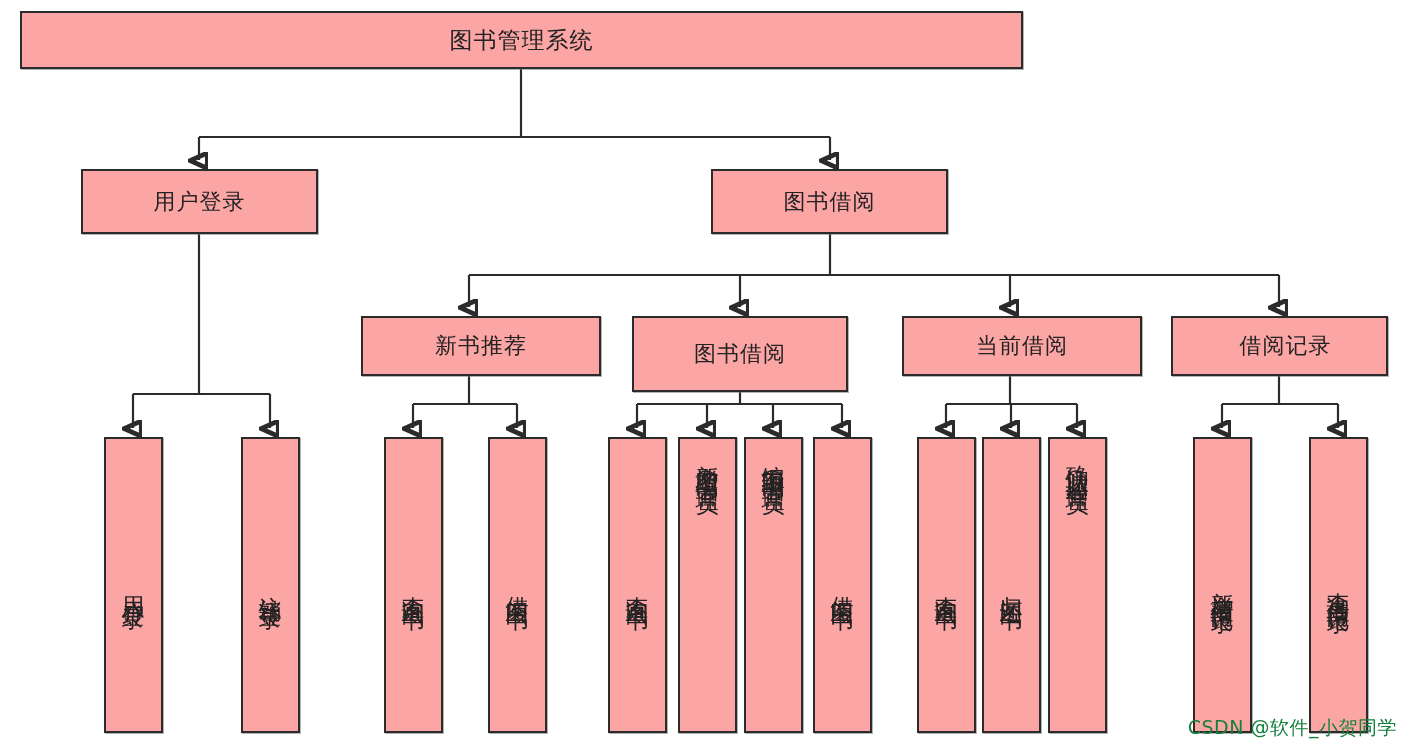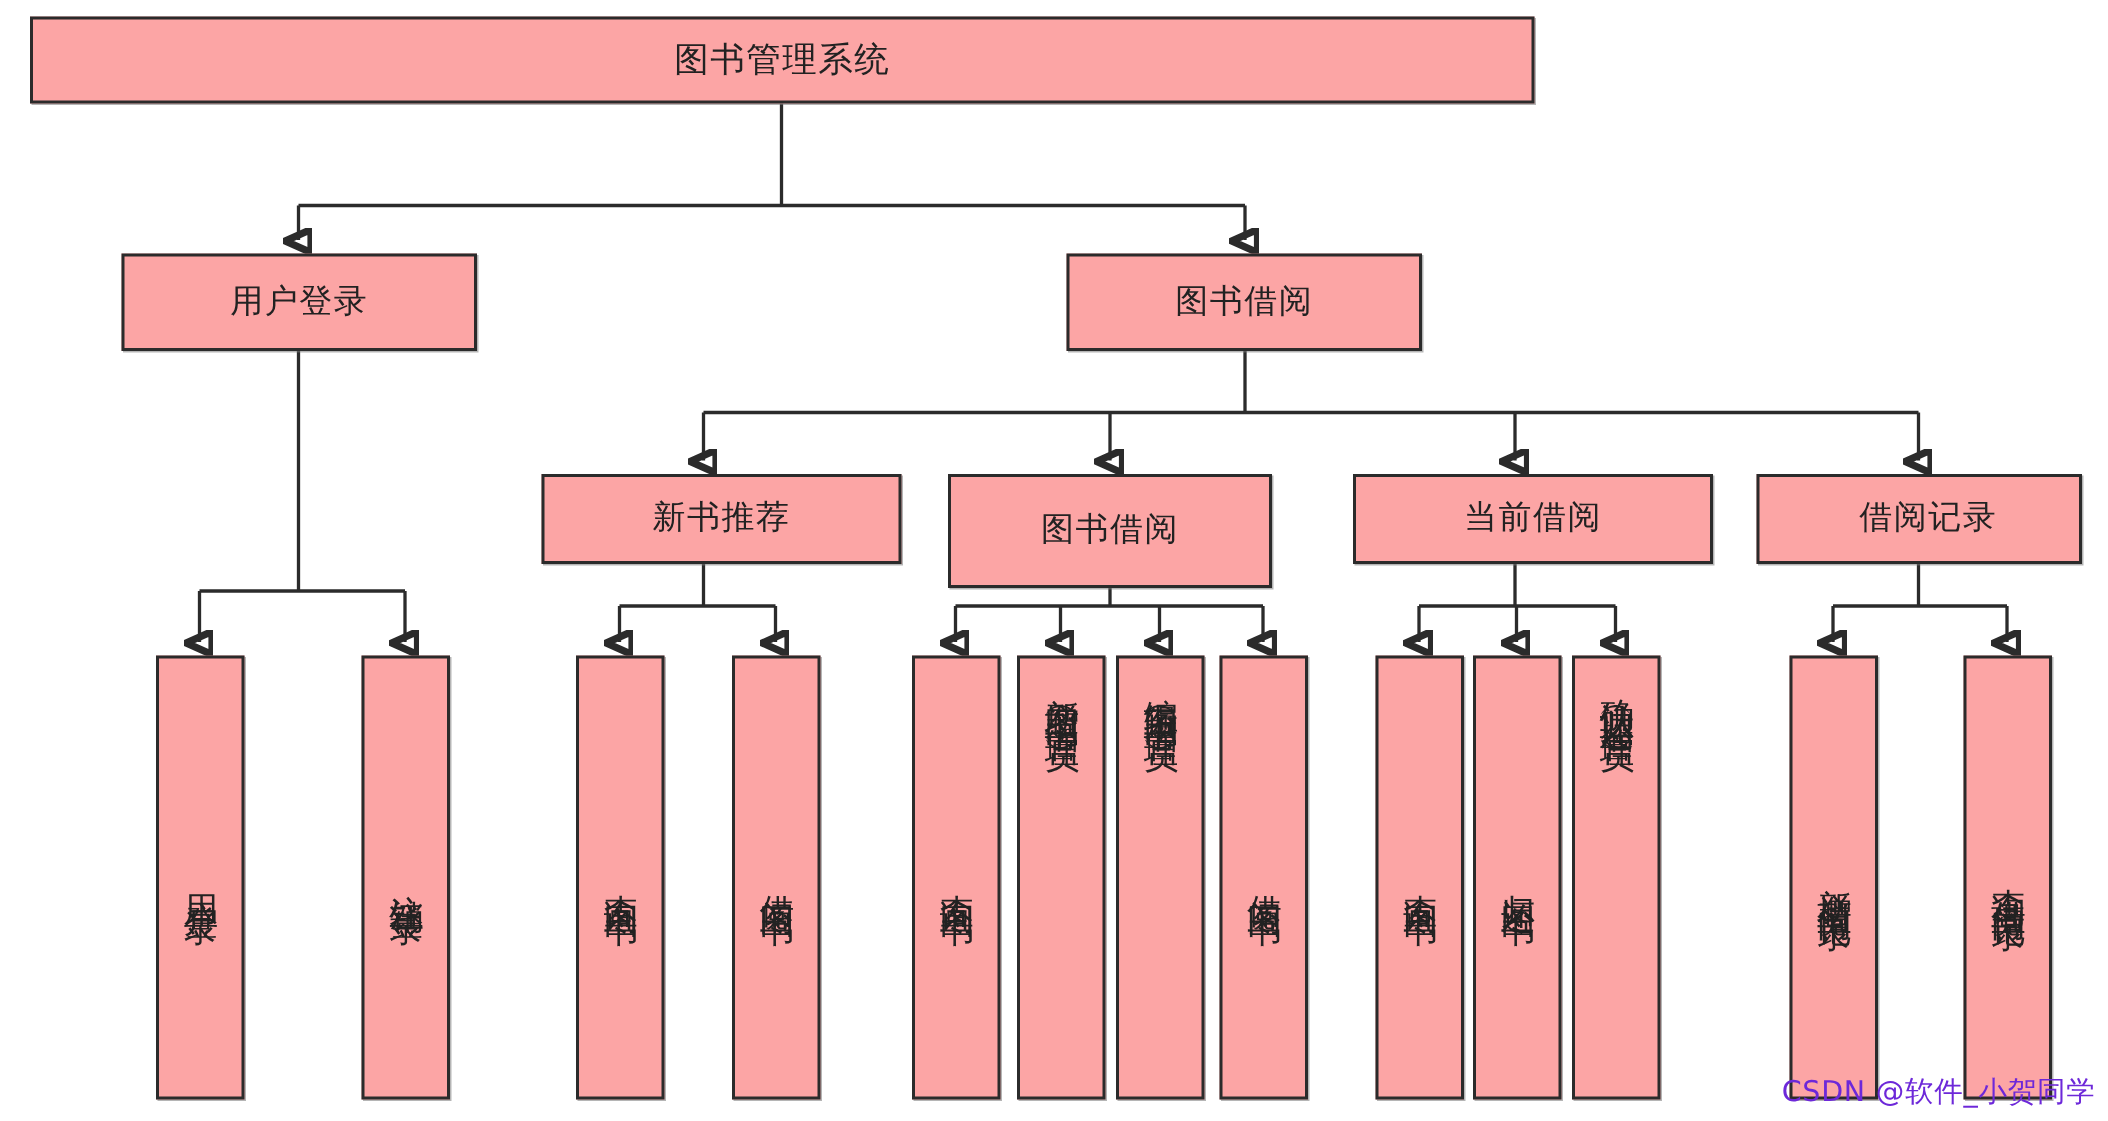--- a/index.html
+++ b/index.html
@@ -56,21 +56,21 @@
   .node.leaf.tall .leaf-inner{align-items:flex-start;padding-top:6px;}
 
   svg.connectors{position:absolute;left:0;top:0;width:1405px;height:747px;pointer-events:none;}
   svg.connectors line, svg.connectors path{stroke:#2b2b2b;stroke-width:2.2;fill:none;}
 
   .watermark{
     position:absolute;
     right:8px;
     bottom:6px;
     font-size:19px;
-    color:#6d28d9;
+    color:#15803d;
     letter-spacing:.5px;
     white-space:nowrap;
     user-select:none;
   }
 </style>
 </head>
 <body>
 
 <div id="diagram">
 

